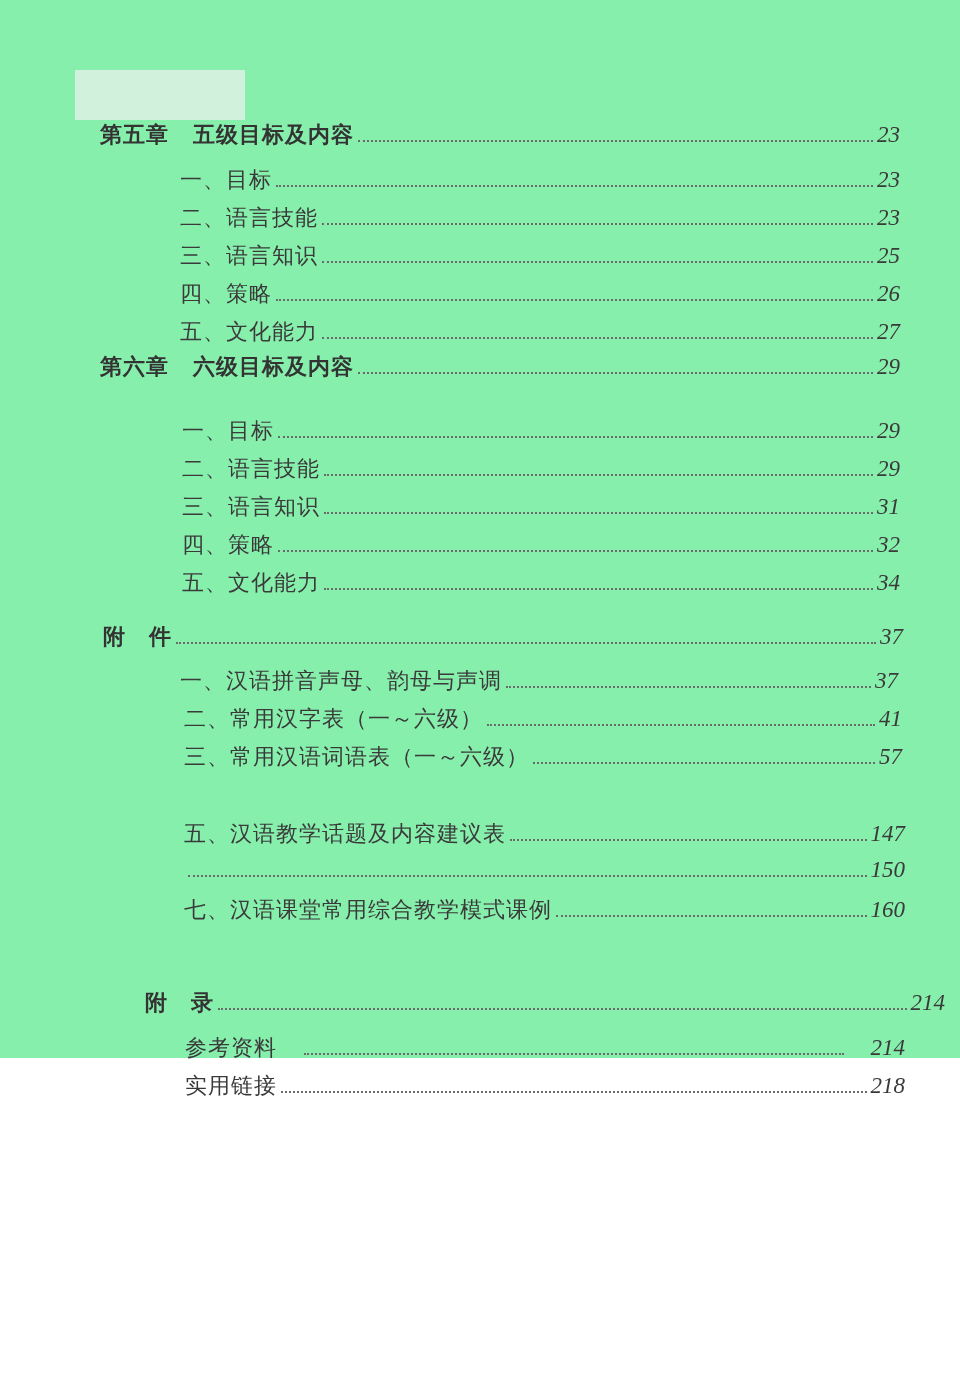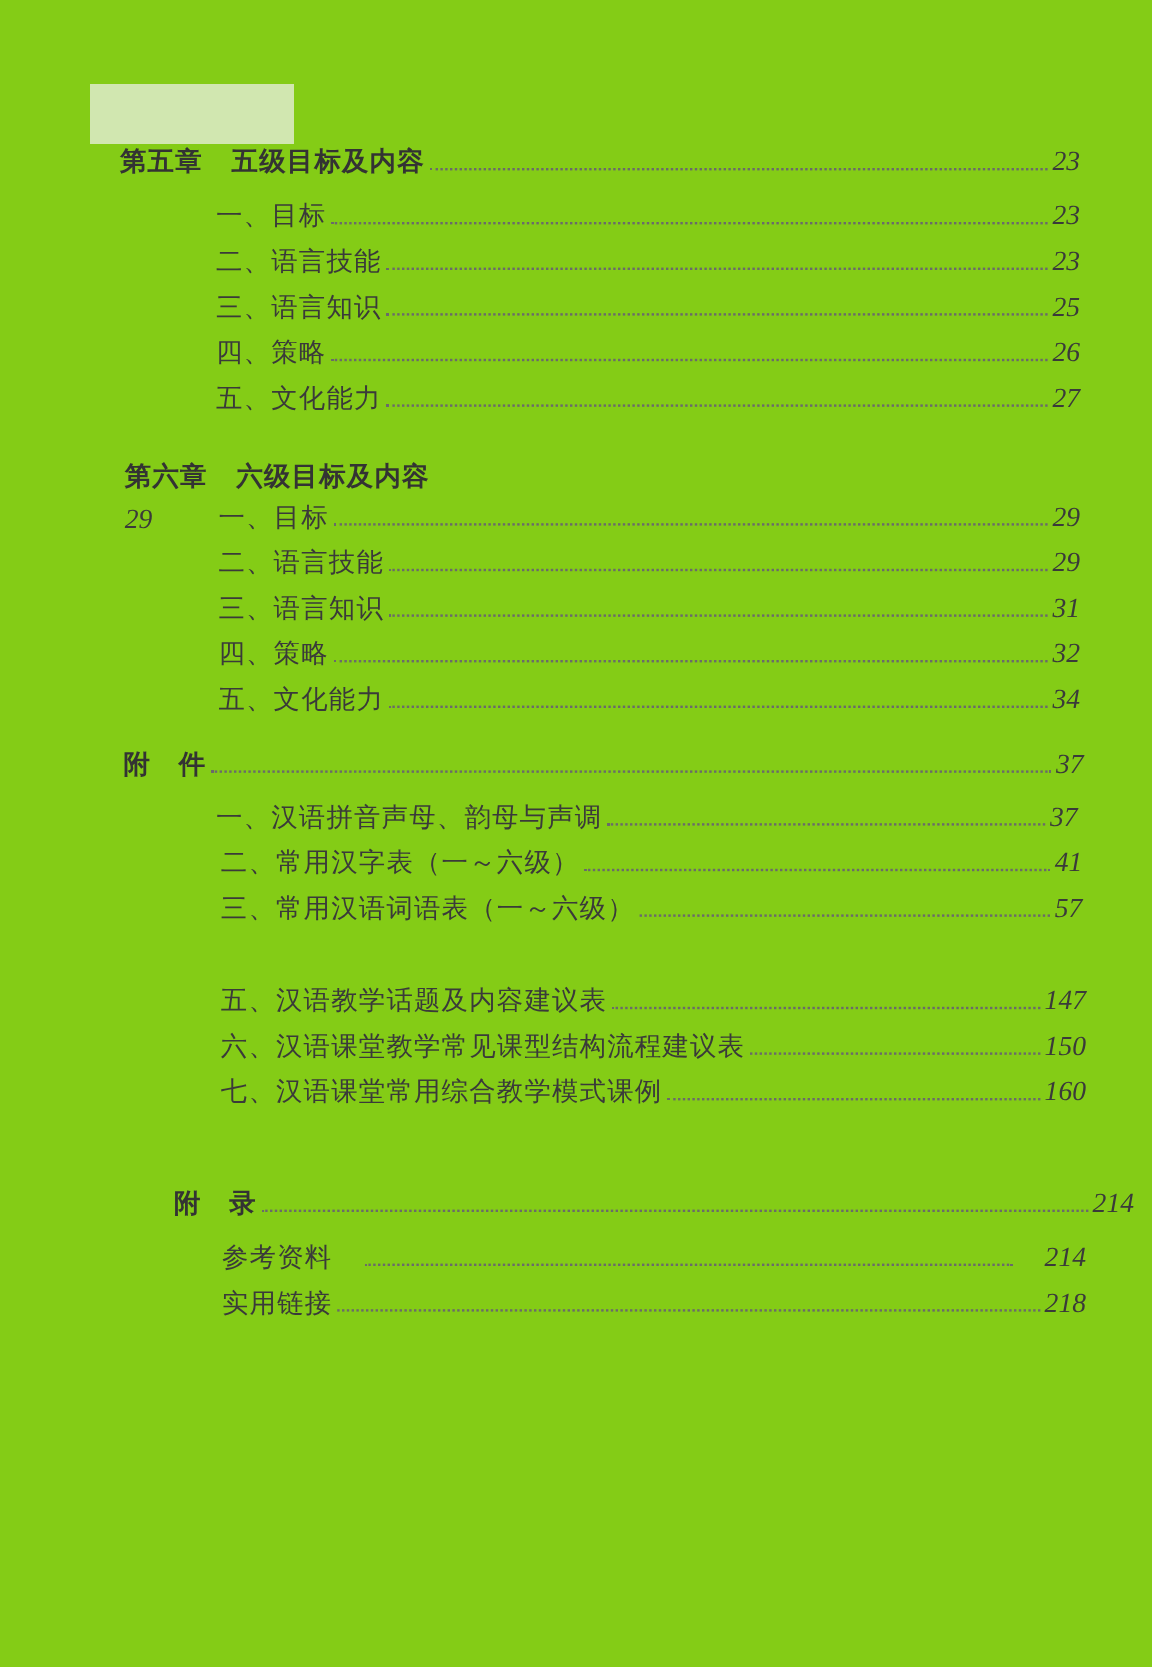--- a/index.html
+++ b/index.html
@@ -11,22 +11,22 @@
       width: 960px;
       height: 1389px;
       position: relative;
       overflow: hidden;
       font-family: "DejaVu Serif", "Liberation Serif", serif;
       color: #3a3a3a;
     }
     .page {
       position: absolute;
       left: 0; top: 0;
-      width: 960px; height: 1389px;
-      background: #84cc16;
+      width: 960px; height: 1058px;
+      background: #86efac;
     }
     .bleed {
       position: absolute;
       background: #f2f2f2;
       opacity: 0.7;
     }
     .toc-row {
       position: absolute;
       display: flex;
       align-items: baseline;
@@ -92,21 +92,21 @@
     <span class="label">四、策略</span>
     <span class="leader"></span>
     <span class="page-num">26</span>
   </div>
   <div class="toc-row" style="left:180px;top:317px;width:720px;">
     <span class="label">五、文化能力</span>
     <span class="leader"></span>
     <span class="page-num">27</span>
   </div>
 
-  <div class="toc-row chapter" style="left:100px;top:382px;width:800px;flex-direction:column;">
+  <div class="toc-row chapter" style="left:100px;top:352px;width:800px;">
     <span class="label"><span class="num">第六章</span><span>六级目标及内容</span></span>
     <span class="leader"></span>
     <span class="page-num">29</span>
   </div>
   <div class="toc-row" style="left:182px;top:416px;width:718px;">
     <span class="label">一、目标</span>
     <span class="leader"></span>
     <span class="page-num">29</span>
   </div>
   <div class="toc-row" style="left:182px;top:454px;width:718px;">
@@ -149,21 +149,20 @@
     <span class="label">三、常用汉语词语表（一～六级）</span>
     <span class="leader"></span>
     <span class="page-num">57</span>
   </div>
   <div class="toc-row" style="left:184px;top:819px;width:721px;">
     <span class="label">五、汉语教学话题及内容建议表</span>
     <span class="leader"></span>
     <span class="page-num">147</span>
   </div>
   <div class="toc-row" style="left:184px;top:857px;width:721px;">
-    <span class="label">六、汉语课堂教学常见课型结构流程建议表</span>
     <span class="leader"></span>
     <span class="page-num">150</span>
   </div>
   <div class="toc-row" style="left:184px;top:895px;width:721px;">
     <span class="label">七、汉语课堂常用综合教学模式课例</span>
     <span class="leader"></span>
     <span class="page-num">160</span>
   </div>
 
   <div class="toc-row chapter" style="left:105px;top:988px;width:800px;padding-left:40px;">

